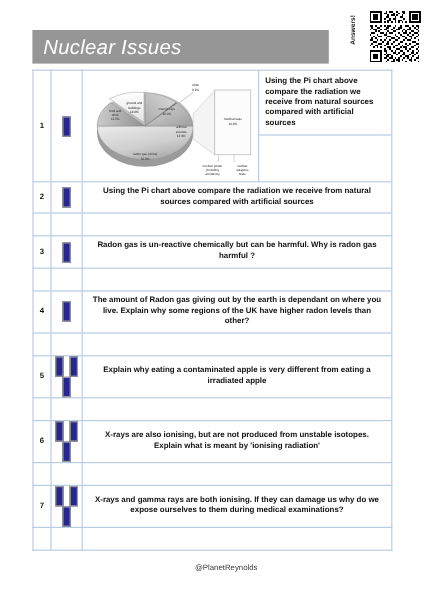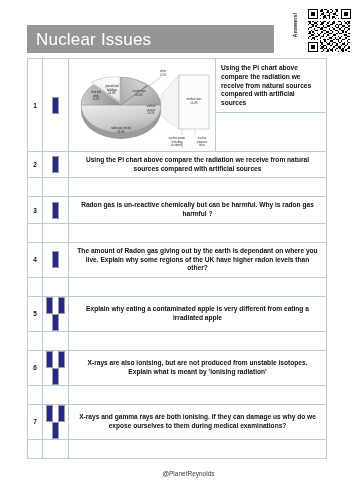--- a/index.html
+++ b/index.html
@@ -30,20 +30,21 @@
   }
   .title-bar {
     position: absolute;
     left: 27px;
     top: 25px;
     width: 247px;
     height: 28px;
     background: #969696;
     display: flex;
     align-items: center;
+    font-style: italic;
   }
   .title-text {
     color: #ffffff;
     font-size: 17px;
     font-weight: 400;
     letter-spacing: 0.2px;
     padding-left: 9px;
     line-height: 1;
     white-space: nowrap;
   }

